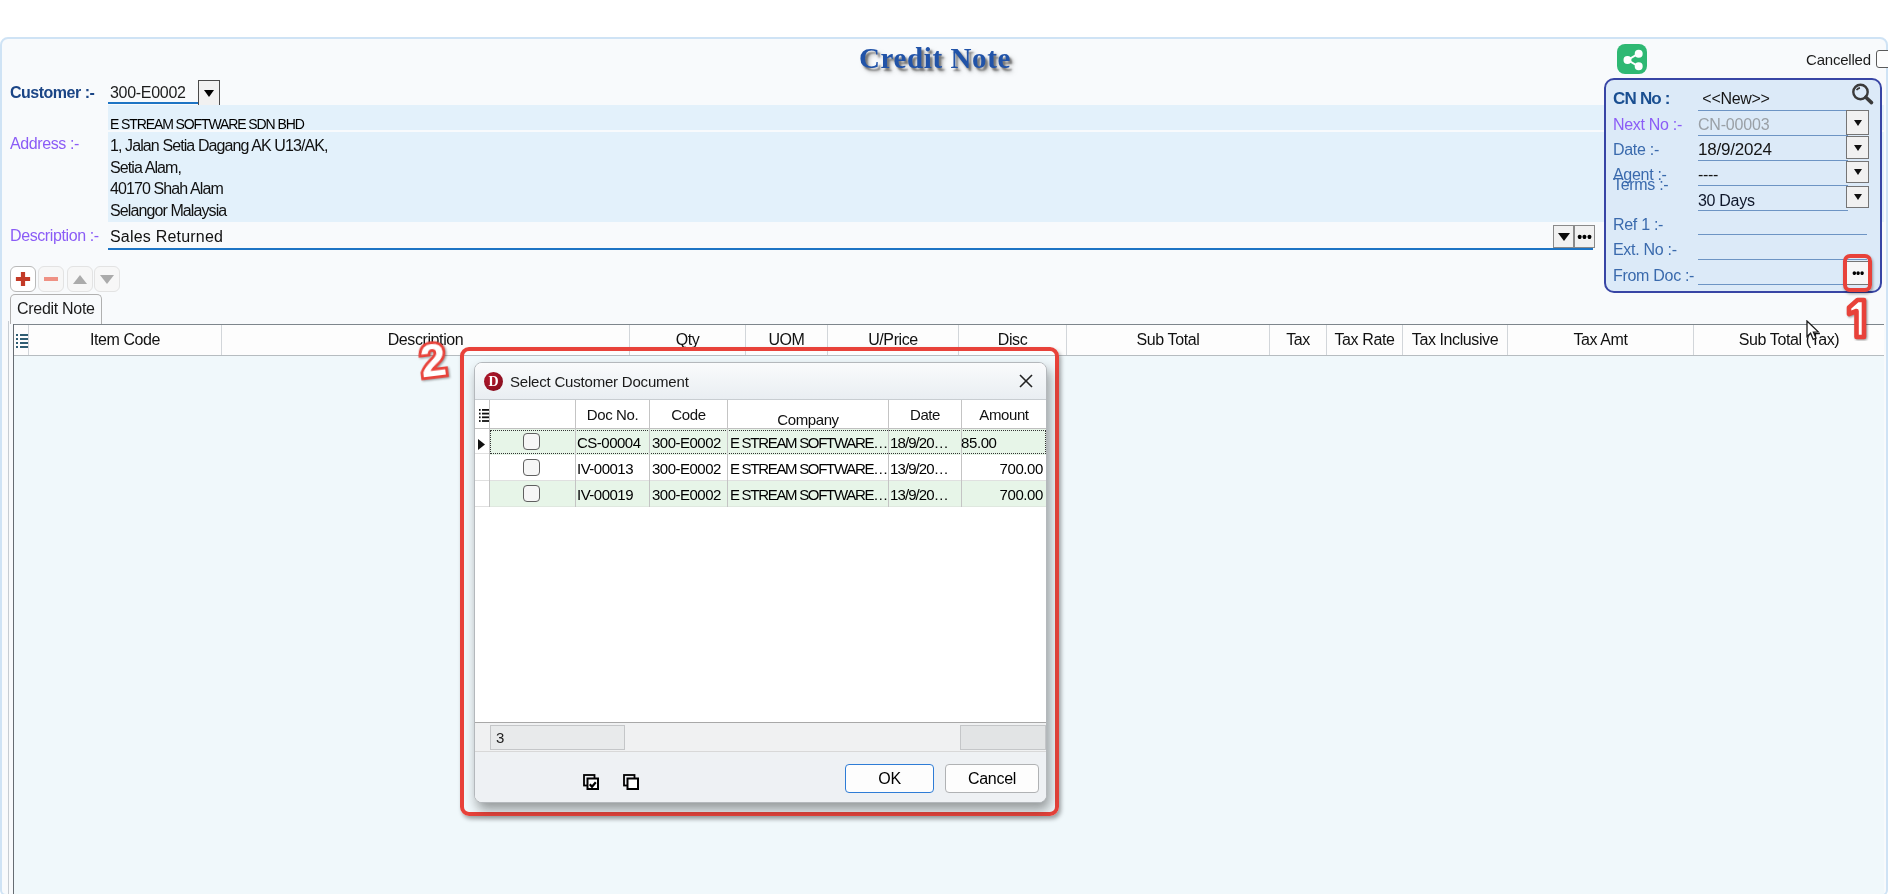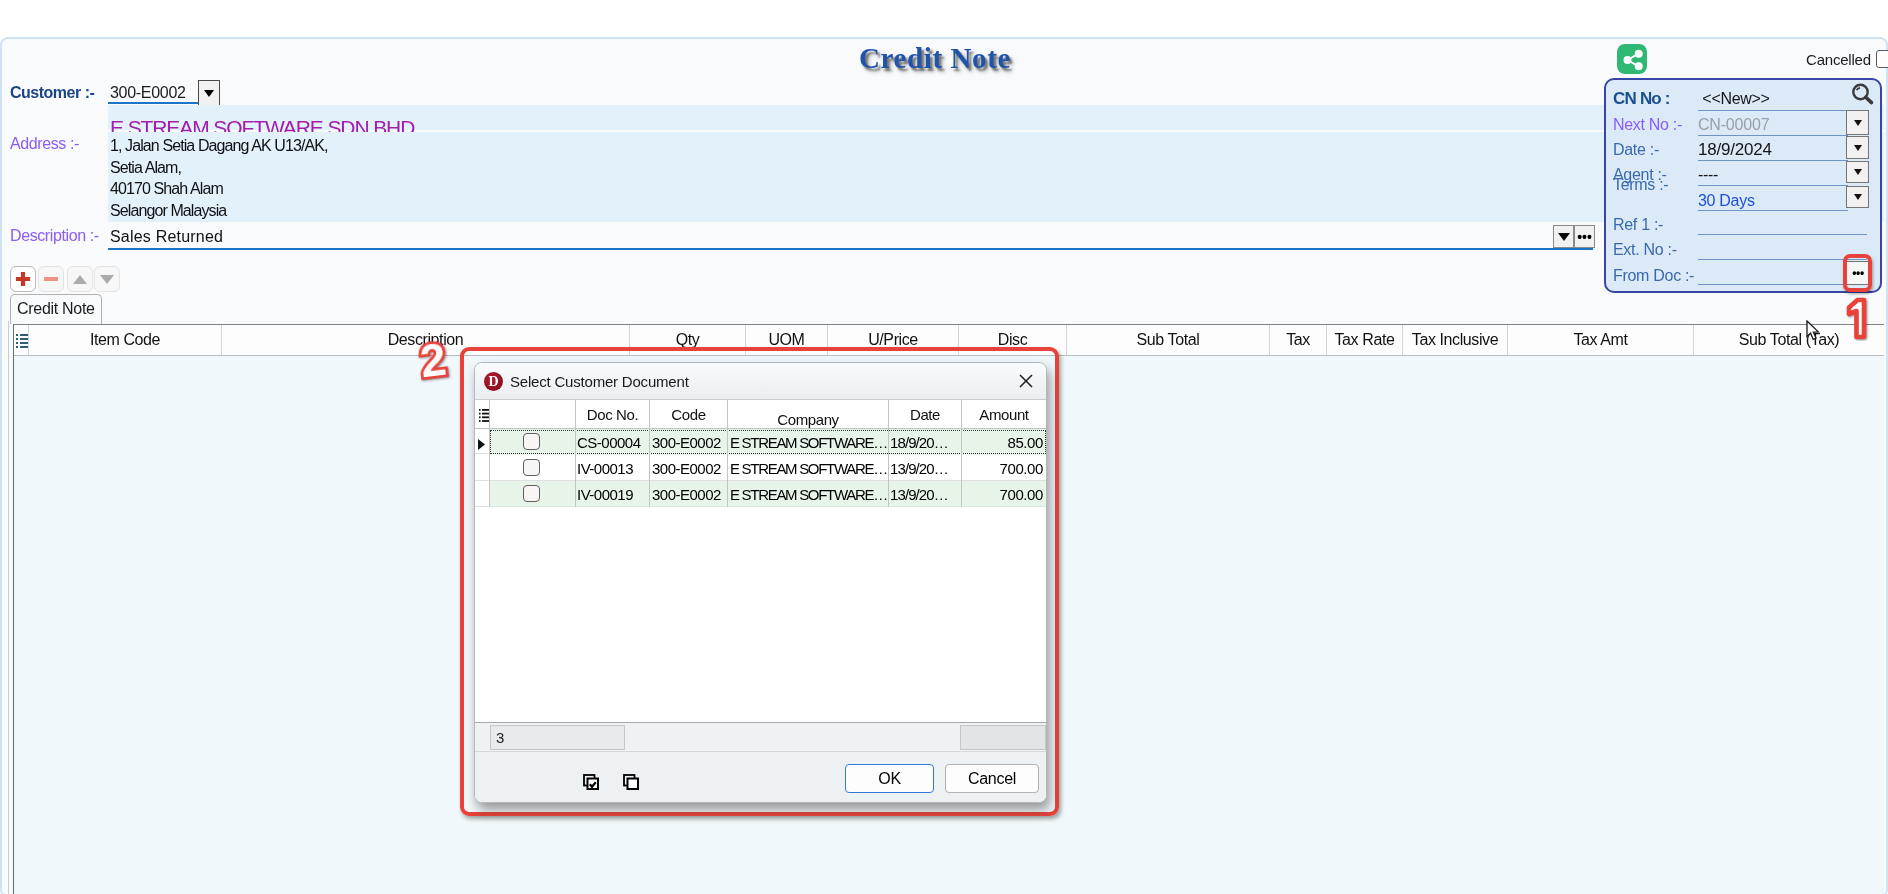--- a/index.html
+++ b/index.html
@@ -35,21 +35,21 @@
 <div class="ab" style="left:1876px;top:50px;width:16px;height:16px;border:1.5px solid #5a5a5a;border-radius:3px;background:#fdfdfd"></div>
 
 <div class="ab" style="left:10px;top:84px;font-size:16px;font-weight:bold;color:#1b4586;letter-spacing:-0.5px">Customer :-</div>
 <div class="ab" style="left:108px;top:80px;width:90px;height:22px;border-bottom:2px solid #1d74c4;background:#f8fafc"></div>
 <div class="ab" style="left:110px;top:84px;font-size:16px;color:#1c1c1c">300-E0002</div>
 <div class="ab ddbtn" style="left:198px;top:80px;width:20px;height:24px;border-color:#4a4a4a">
     <div style="width:0;height:0;border-left:5.5px solid transparent;border-right:5.5px solid transparent;border-top:7.5px solid #000"></div>
   </div>
 
 <div class="ab band" style="left:108px;top:105px;width:1776px;height:25px"></div>
-<div class="ab" style="left:110px;top:116px;font-size:21px;color:#a21caf;letter-spacing:-1.1px">E STREAM SOFTWARE SDN BHD</div>
+<div class="ab" style="left:110px;top:116px;font-size:14px;color:#000000;letter-spacing:-1.1px">E STREAM SOFTWARE SDN BHD</div>
 
 <div class="ab lbl" style="left:10px;top:135px">Address :-</div>
 <div class="ab band" style="left:108px;top:132px;width:1776px;height:90px"></div>
 <div class="ab" style="left:110px;top:135px;font-size:16px;color:#111;line-height:21.6px;letter-spacing:-0.9px">1, Jalan Setia Dagang AK U13/AK,<br>Setia Alam,<br>40170 Shah Alam<br>Selangor Malaysia</div>
 
 <div class="ab lbl" style="left:10px;top:227px">Description :-</div>
 <div class="ab" style="left:110px;top:228px;font-size:16px;color:#111;letter-spacing:0.2px">Sales Returned</div>
 <div class="ab" style="left:108px;top:248px;width:1485px;height:2px;background:#1d74c4"></div>
 <div class="ab ddbtn" style="left:1553px;top:225px;width:19px;height:21px;border-color:#8a8a8a">
     <div style="width:0;height:0;border-left:6.5px solid transparent;border-right:6.5px solid transparent;border-top:8.5px solid #0a0a0a"></div>
@@ -123,42 +123,42 @@
 <div class="ab" style="left:1613px;top:89px;font-size:17px;font-weight:bold;color:#1a4f91;letter-spacing:-0.8px">CN No :</div>
 <div class="ab" style="left:1690px;top:90px;width:92px;text-align:center;font-size:16px;color:#151515">&lt;&lt;New&gt;&gt;</div>
 <div class="ab" style="left:1698px;top:110px;width:150px;height:1px;background:#6d94c4"></div>
 <div class="ab" style="left:1850px;top:82px"><svg width="26" height="26" viewBox="0 0 26 26">
         <circle cx="10.5" cy="10" r="7.2" fill="none" stroke="#3a3a3a" stroke-width="2.4"></circle>
         <line x1="15.8" y1="15.2" x2="21.5" y2="20.6" stroke="#3a3a3a" stroke-width="3.6" stroke-linecap="round"></line>
         <path d="M6.5 8.2 A5 5 0 0 1 10 5.9" fill="none" stroke="#3a3a3a" stroke-width="1.6"></path>
       </svg></div>
 
 <div class="ab" style="left:1613px;top:116px;font-size:16px;color:#8b5cf6;letter-spacing:-0.3px">Next No :-</div>
-<div class="ab" style="left:1698px;top:116px;font-size:16px;color:#9aa0a6;letter-spacing:-0.2px">CN-00007</div>
+<div class="ab" style="left:1698px;top:116px;font-size:16px;color:#9aa0a6;letter-spacing:-0.2px">CN-00003</div>
 <div class="ab" style="left:1698px;top:135px;width:150px;height:1px;background:#6d94c4"></div>
 <div class="ab ddbtn" style="left:1846px;top:110px;width:21px;height:23px">
       <div class="tri"></div>
     </div>
 
 <div class="ab plbl" style="left:1613px;top:141px">Date :-</div>
 <div class="ab" style="left:1698px;top:140px;font-size:17px;color:#151515;letter-spacing:-0.2px">18/9/2024</div>
 <div class="ab" style="left:1698px;top:160px;width:150px;height:1px;background:#6d94c4"></div>
 <div class="ab ddbtn" style="left:1846px;top:136px;width:21px;height:21px">
       <div class="tri"></div>
     </div>
 
 <div class="ab plbl" style="left:1613px;top:166px">Agent :-</div>
 <div class="ab" style="left:1698px;top:166px;font-size:16px;color:#151515">----</div>
 <div class="ab" style="left:1698px;top:185px;width:150px;height:1px;background:#6d94c4"></div>
 <div class="ab ddbtn" style="left:1846px;top:161px;width:21px;height:20px">
       <div class="tri"></div>
     </div>
 
 <div class="ab plbl" style="left:1613px;top:176px">Terms :-</div>
-<div class="ab" style="left:1698px;top:192px;font-size:16px;color:#1d4ed8">30 Days</div>
+<div class="ab" style="left:1698px;top:192px;font-size:16px;color:#0f172a">30 Days</div>
 <div class="ab" style="left:1698px;top:210px;width:150px;height:1px;background:#6d94c4"></div>
 <div class="ab ddbtn" style="left:1846px;top:186px;width:21px;height:20px">
       <div class="tri"></div>
     </div>
 
 <div class="ab plbl" style="left:1613px;top:216px">Ref 1 :-</div>
 <div class="ab" style="left:1698px;top:234px;width:169px;height:1px;background:#6d94c4"></div>
 
 <div class="ab plbl" style="left:1613px;top:241px">Ext. No :-</div>
 <div class="ab" style="left:1698px;top:259px;width:169px;height:1px;background:#6d94c4"></div>
@@ -233,21 +233,21 @@
       </svg></div>
 
 <div class="ab" style="left:523px;top:433px;width:15px;height:15px;border:1.5px solid #5f5f5f;border-radius:4px;background:#f6f6f6"></div>
 <div class="ab" style="left:523px;top:459px;width:15px;height:15px;border:1.5px solid #5f5f5f;border-radius:4px;background:#f6f6f6"></div>
 <div class="ab" style="left:523px;top:485px;width:15px;height:15px;border:1.5px solid #5f5f5f;border-radius:4px;background:#f6f6f6"></div>
 
 <div class="ab" style="left:577px;top:434px;font-size:15px;letter-spacing:-0.5px">CS-00004</div>
 <div class="ab" style="left:652px;top:434px;font-size:15px;letter-spacing:-0.5px">300-E0002</div>
 <div class="ab" style="left:730px;top:434px;font-size:15px;letter-spacing:-1.3px;width:158px;white-space:nowrap;overflow:hidden">E STREAM SOFTWARE…</div>
 <div class="ab" style="left:890px;top:434px;font-size:15px;letter-spacing:-0.9px">18/9/20…</div>
-<div class="ab" style="left:961px;top:434px;width:82px;text-align:right;font-size:15px;letter-spacing:-0.4px">85.00</div>
+<div class="ab" style="left:961px;top:434px;width:82px;text-align:left;font-size:15px;letter-spacing:-0.4px">85.00</div>
 
 <div class="ab" style="left:577px;top:460px;font-size:15px;letter-spacing:-0.5px">IV-00013</div>
 <div class="ab" style="left:652px;top:460px;font-size:15px;letter-spacing:-0.5px">300-E0002</div>
 <div class="ab" style="left:730px;top:460px;font-size:15px;letter-spacing:-1.3px;width:158px;white-space:nowrap;overflow:hidden">E STREAM SOFTWARE…</div>
 <div class="ab" style="left:890px;top:460px;font-size:15px;letter-spacing:-0.9px">13/9/20…</div>
 <div class="ab" style="left:961px;top:460px;width:82px;text-align:right;font-size:15px;letter-spacing:-0.4px">700.00</div>
 
 <div class="ab" style="left:577px;top:486px;font-size:15px;letter-spacing:-0.5px">IV-00019</div>
 <div class="ab" style="left:652px;top:486px;font-size:15px;letter-spacing:-0.5px">300-E0002</div>
 <div class="ab" style="left:730px;top:486px;font-size:15px;letter-spacing:-1.3px;width:158px;white-space:nowrap;overflow:hidden">E STREAM SOFTWARE…</div>

